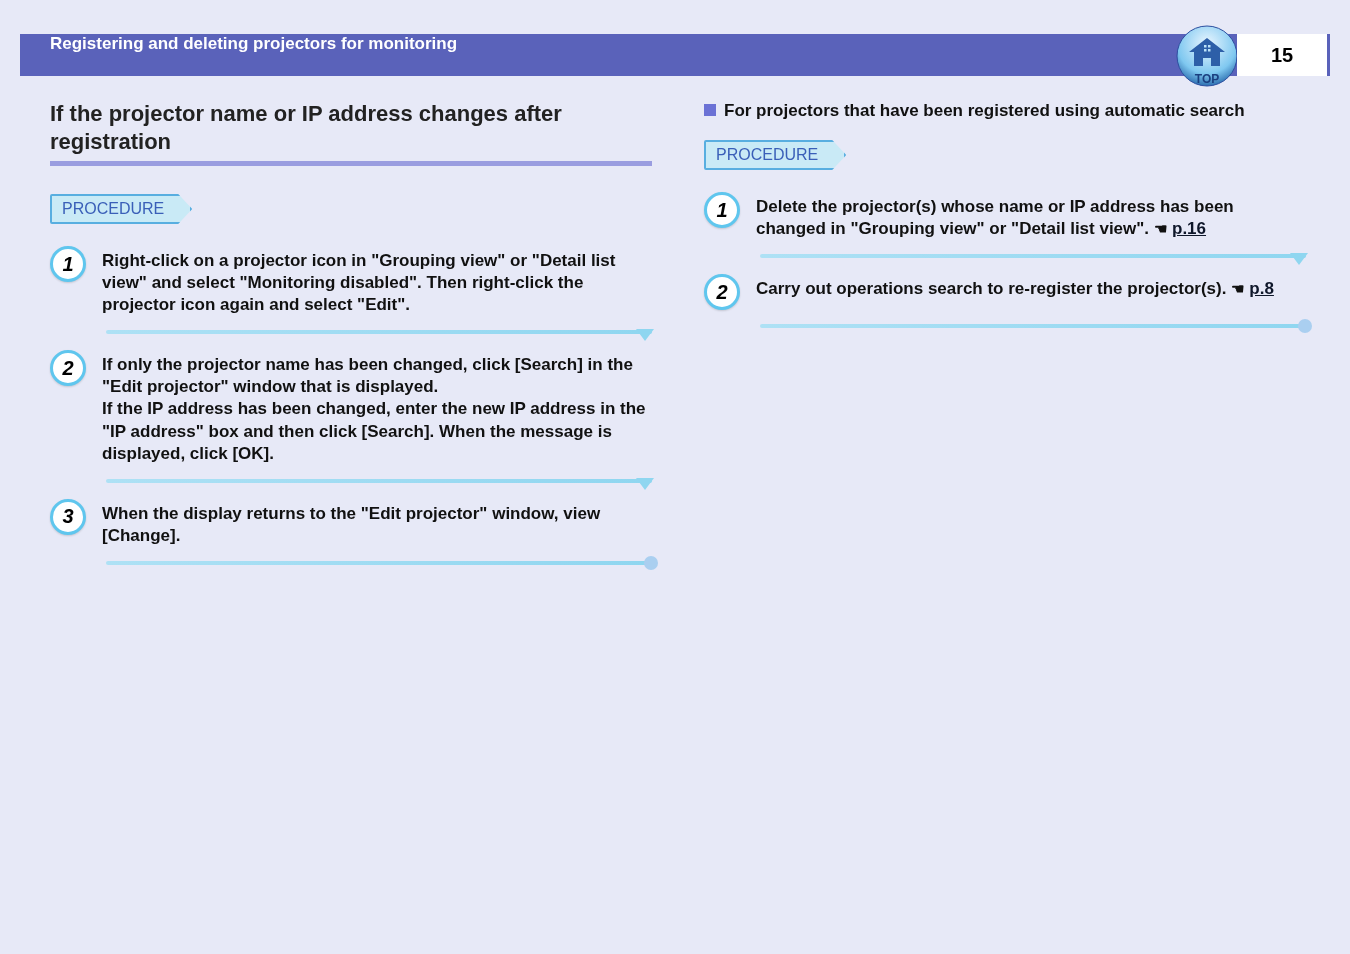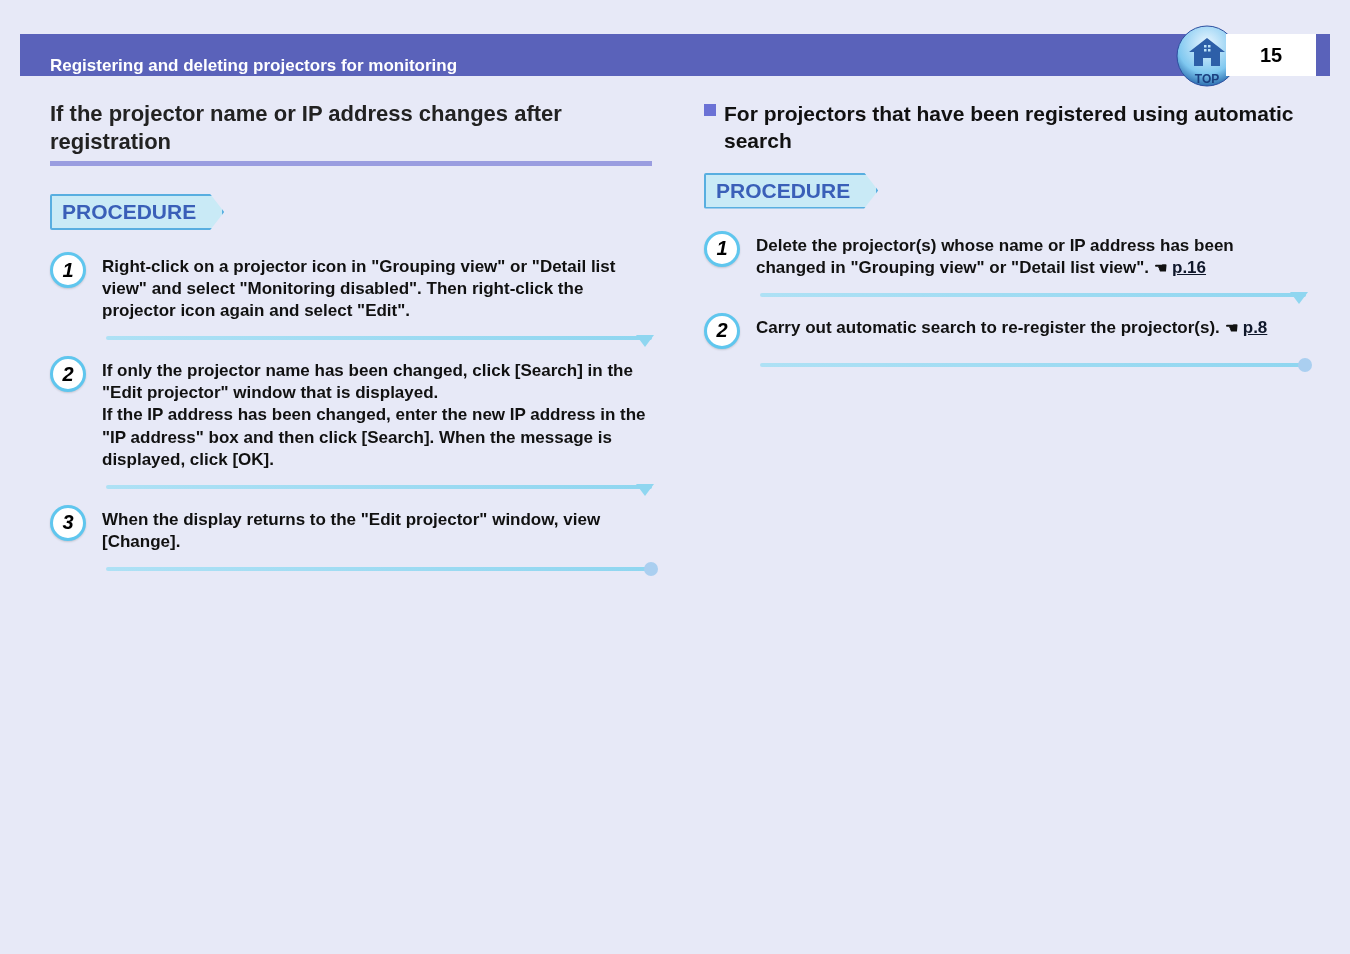--- a/index.html
+++ b/index.html
@@ -9,39 +9,39 @@
     width: 1350px;
     height: 954px;
     overflow: hidden;
     position: relative;
   }
   .header-bar {
     background: #5a62ba;
     height: 42px;
     margin: 34px 20px 0 20px;
     display: flex;
-    align-items: flex-end;
+    align-items: flex-start;
     padding-left: 30px;
     position: relative;
   }
   .header-title {
     color: #fff;
     font-size: 17px;
     font-weight: bold;
   }
   .top-button {
     position: absolute;
     right: 91px;
     top: -10px;
     width: 64px;
     height: 64px;
   }
   .page-num-box {
     position: absolute;
-    right: 14px;
+    right: 3px;
     top: 0;
     bottom: 0;
     width: 90px;
     background: #fff;
     display: flex;
     align-items: center;
     justify-content: center;
     font-size: 20px;
     font-weight: bold;
     color: #000;
@@ -62,41 +62,41 @@
   .underline-purple {
     height: 5px;
     background: #9a9de0;
     margin-bottom: 28px;
   }
   .subheading {
     display: flex;
     align-items: flex-start;
     gap: 8px;
     font-weight: bold;
-    font-size: 21px;
+    font-size: 17px;
     color: #111;
     margin-bottom: 18px;
     line-height: 1.3;
   }
   .sq-bullet {
     width: 12px;
     height: 12px;
     background: #6b71d5;
     flex: 0 0 12px;
     margin-top: 4px;
   }
   .procedure-tab {
     display: inline-flex;
     align-items: center;
     background: #c9eaf6;
     border: 2px solid #58aee0;
     border-radius: 2px;
     color: #3a5fb8;
-    font-weight: bold;
-    font-size: 21px;
+    font-weight: normal;
+    font-size: 16px;
     padding: 4px 26px 4px 10px;
     position: relative;
     margin-bottom: 22px;
     clip-path: polygon(0 0, calc(100% - 14px) 0, 100% 50%, calc(100% - 14px) 100%, 0 100%);
   }
   .step {
     display: flex;
     gap: 16px;
     margin-bottom: 14px;
   }
@@ -264,21 +264,21 @@
         <span class="pointer-icon">☛</span>
         <a href="#" class="ref-link">p.16</a>
       </div>
     </div>
 
     <div class="divider arrow"></div>
 
     <div class="step">
       <div class="step-num">2</div>
       <div class="step-text">
-        <span>Carry out automatic search to re-register the projector(s). </span>
+        <span>Carry out operations search to re-register the projector(s). </span>
         <span class="pointer-icon">☛</span>
         <a href="#" class="ref-link">p.8</a>
       </div>
     </div>
 
     <div class="divider dot"></div>
   </div>
 
 </div>
 

